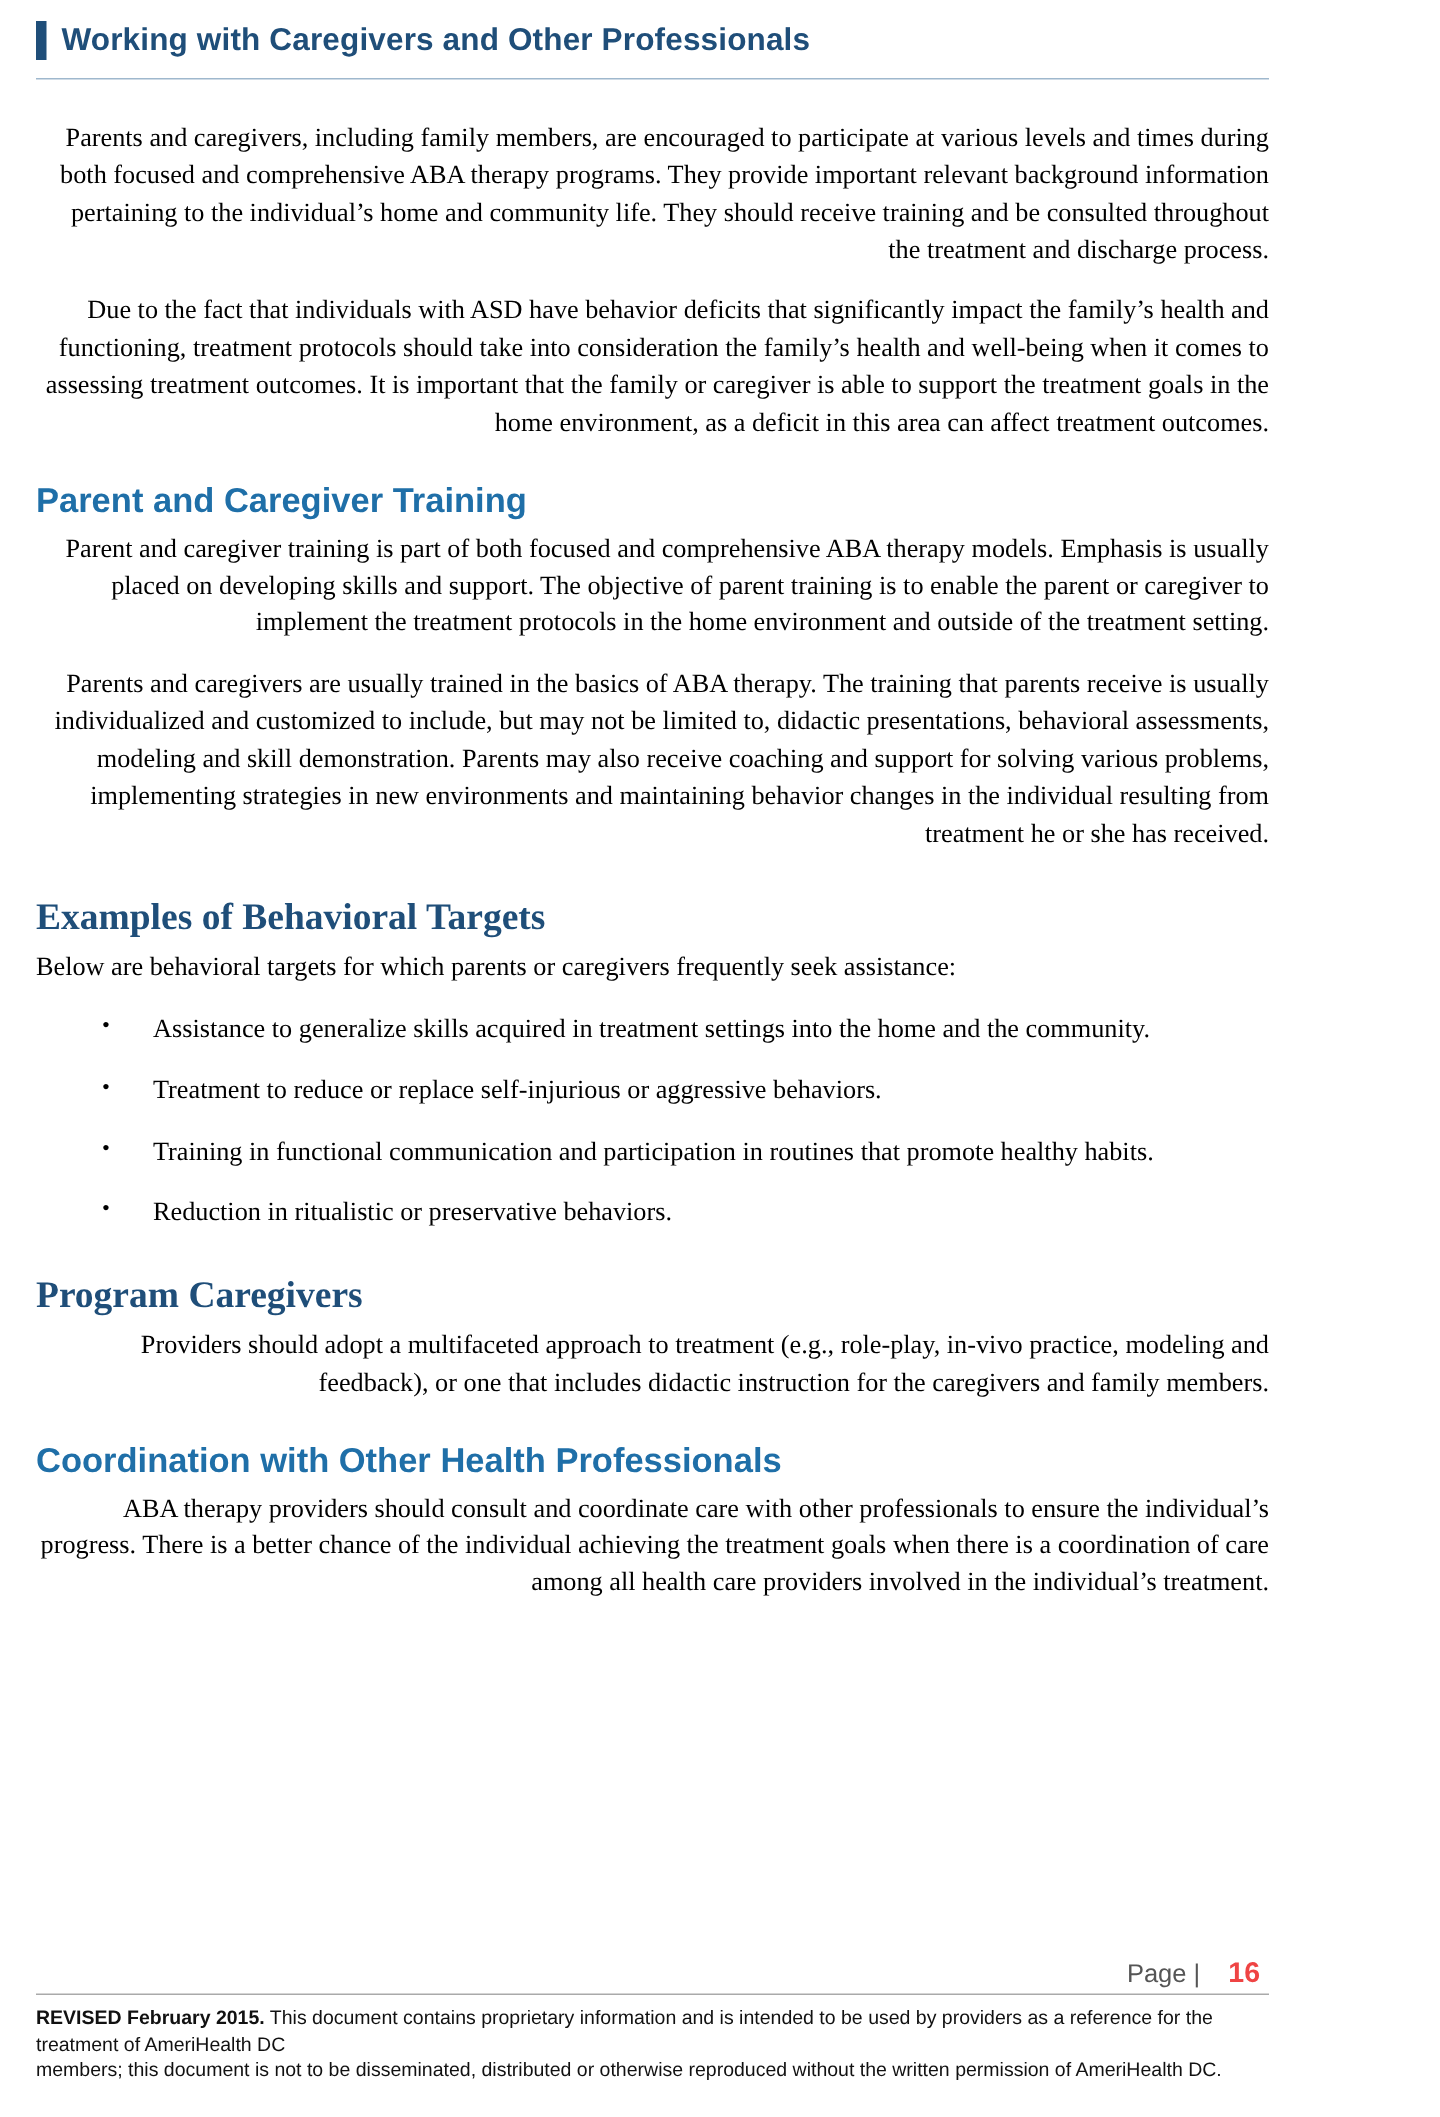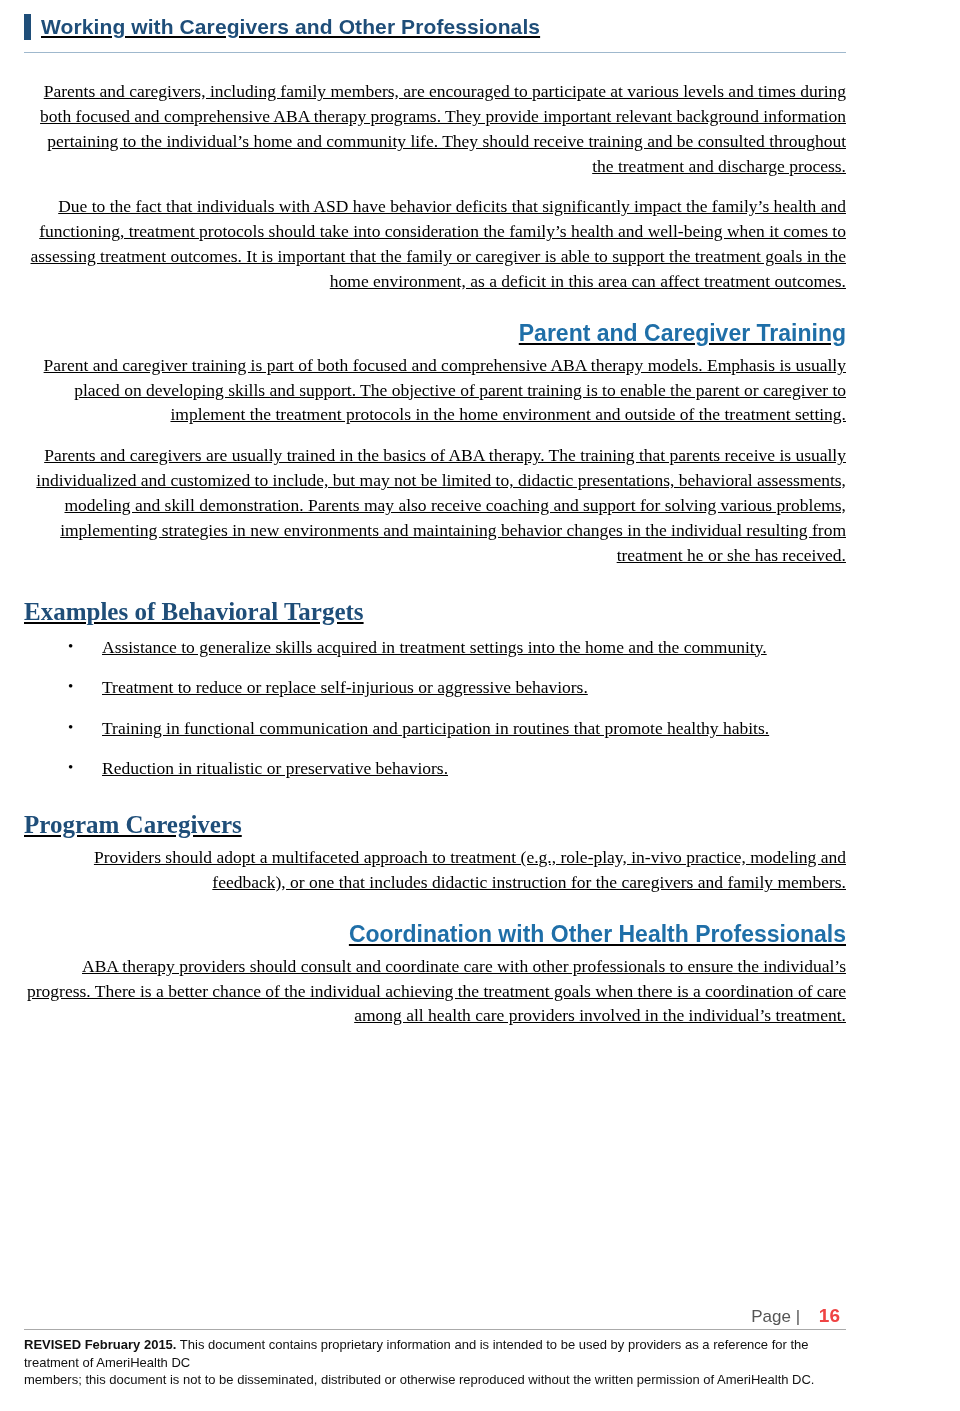--- a/index.html
+++ b/index.html
@@ -13,21 +13,20 @@
     position: relative;
     font-family: "Liberation Serif", serif;
     color: #000000;
   }
   .page {
     width: 870px;
     min-height: 1411px;
     position: relative;
     box-sizing: border-box;
     padding: 0 24px;
-    text-decoration: underline;
   }
 
   
   .doc-header {
     padding: 14px 0 6px 0;
     display: flex;
     align-items: center;
   }
   .header-bar {
     width: 7px;
@@ -56,21 +55,20 @@
     color: #1f6fa8;
     margin: 0 0 8px 0;
     letter-spacing: 0.2px;
   }
   h2.sub-title {
     font-family: "Liberation Sans", sans-serif;
     font-size: 23px;
     font-weight: bold;
     color: #1f6fa8;
     margin: 26px 0 6px 0;
-    text-align: right;
   }
   h2.serif-title {
     font-family: "Liberation Serif", serif;
     font-size: 25px;
     font-weight: bold;
     color: #1f4e79;
     margin: 30px 0 6px 0;
   }
 
   
@@ -160,20 +158,21 @@
   <div class="header-rule"></div>
 
   <p class="body">Parents and caregivers, including family members, are encouraged to participate at various levels and times during both focused and comprehensive ABA therapy programs. They provide important relevant background information pertaining to the individual’s home and community life. They should receive training and be consulted throughout the treatment and discharge process.</p>
   <p class="body">Due to the fact that individuals with ASD have behavior deficits that significantly impact the family’s health and functioning, treatment protocols should take into consideration the family’s health and well-being when it comes to assessing treatment outcomes. It is important that the family or caregiver is able to support the treatment goals in the home environment, as a deficit in this area can affect treatment outcomes.</p>
 
   <h2 class="sub-title">Parent and Caregiver Training</h2>
   <p class="body">Parent and caregiver training is part of both focused and comprehensive ABA therapy models. Emphasis is usually placed on developing skills and support. The objective of parent training is to enable the parent or caregiver to implement the treatment protocols in the home environment and outside of the treatment setting.</p>
   <p class="body">Parents and caregivers are usually trained in the basics of ABA therapy. The training that parents receive is usually individualized and customized to include, but may not be limited to, didactic presentations, behavioral assessments, modeling and skill demonstration. Parents may also receive coaching and support for solving various problems, implementing strategies in new environments and maintaining behavior changes in the individual resulting from treatment he or she has received.</p>
 
   <h2 class="serif-title">Examples of Behavioral Targets</h2>
+  <p class="intro">Below are behavioral targets for which parents or caregivers frequently seek assistance:</p>
   <ul class="bullets">
     <li>
       <span class="bullet-glyph">•</span>
       <span>Assistance to generalize skills acquired in treatment settings into the home and the community.</span>
     </li>
     <li>
       <span class="bullet-glyph">•</span>
       <span>Treatment to reduce or replace self-injurious or aggressive behaviors.</span>
     </li>
     <li>

